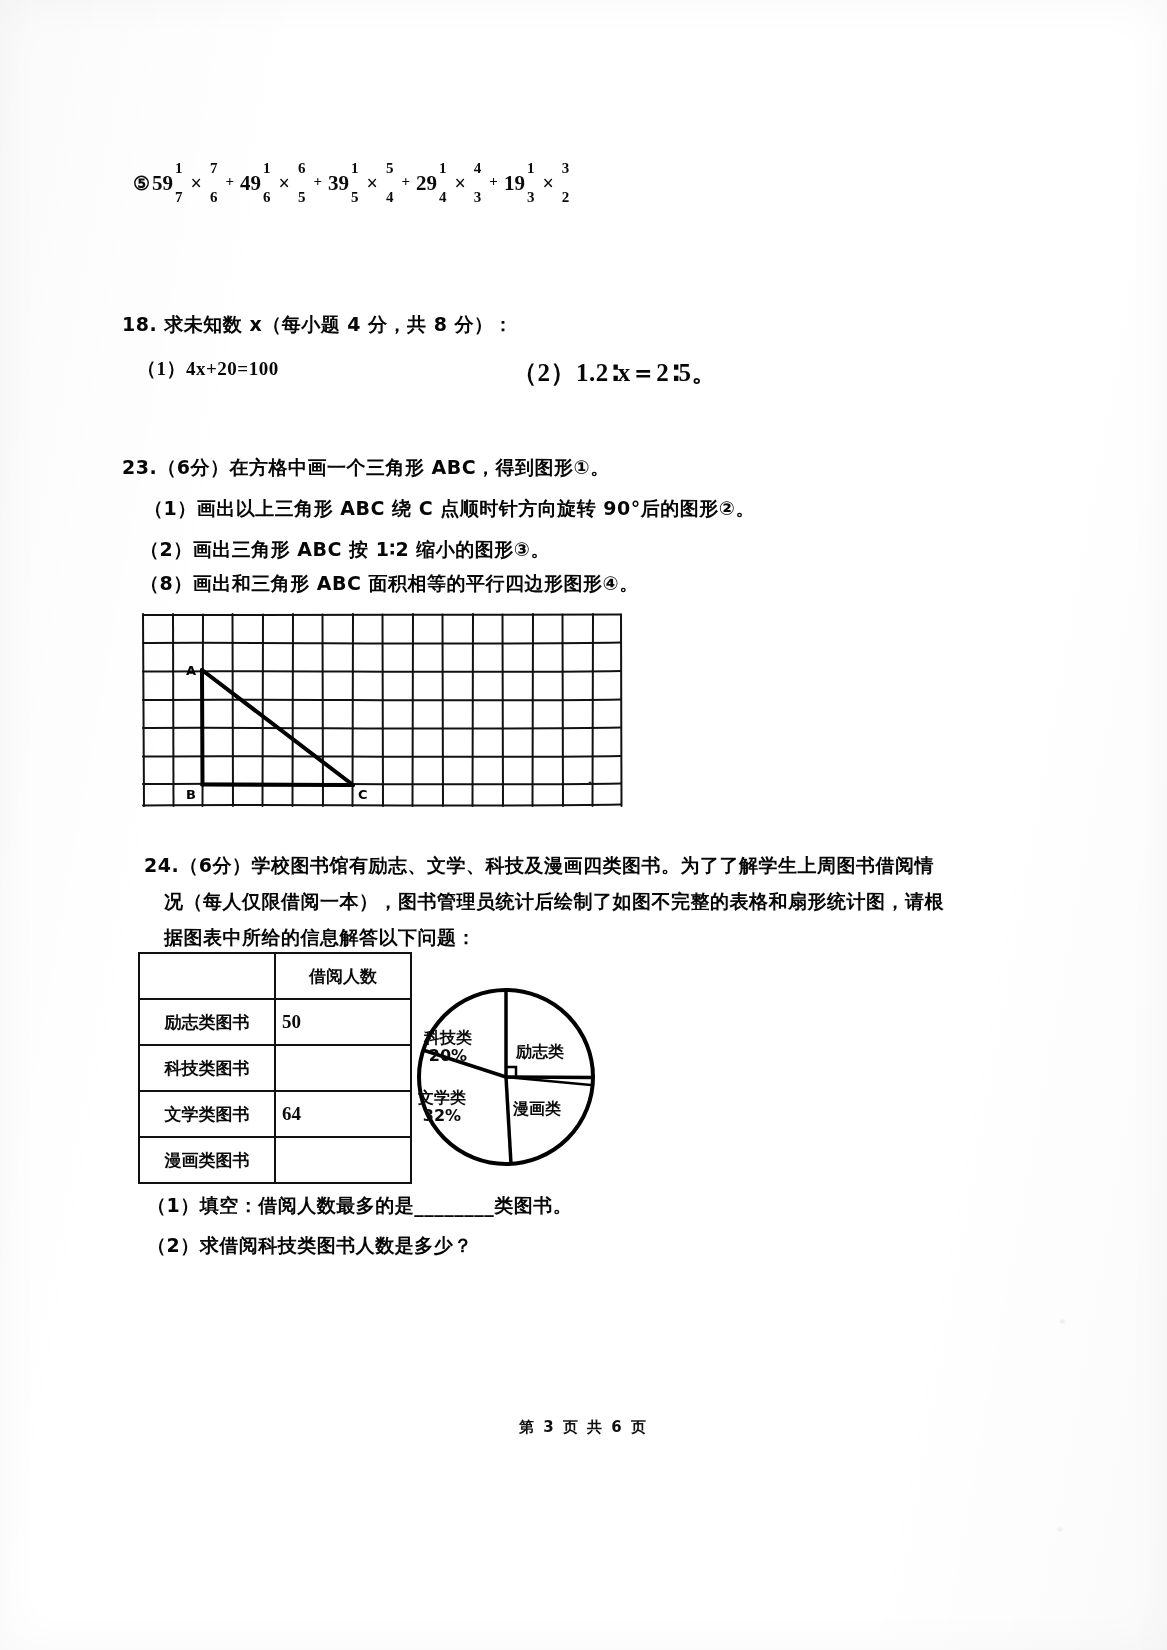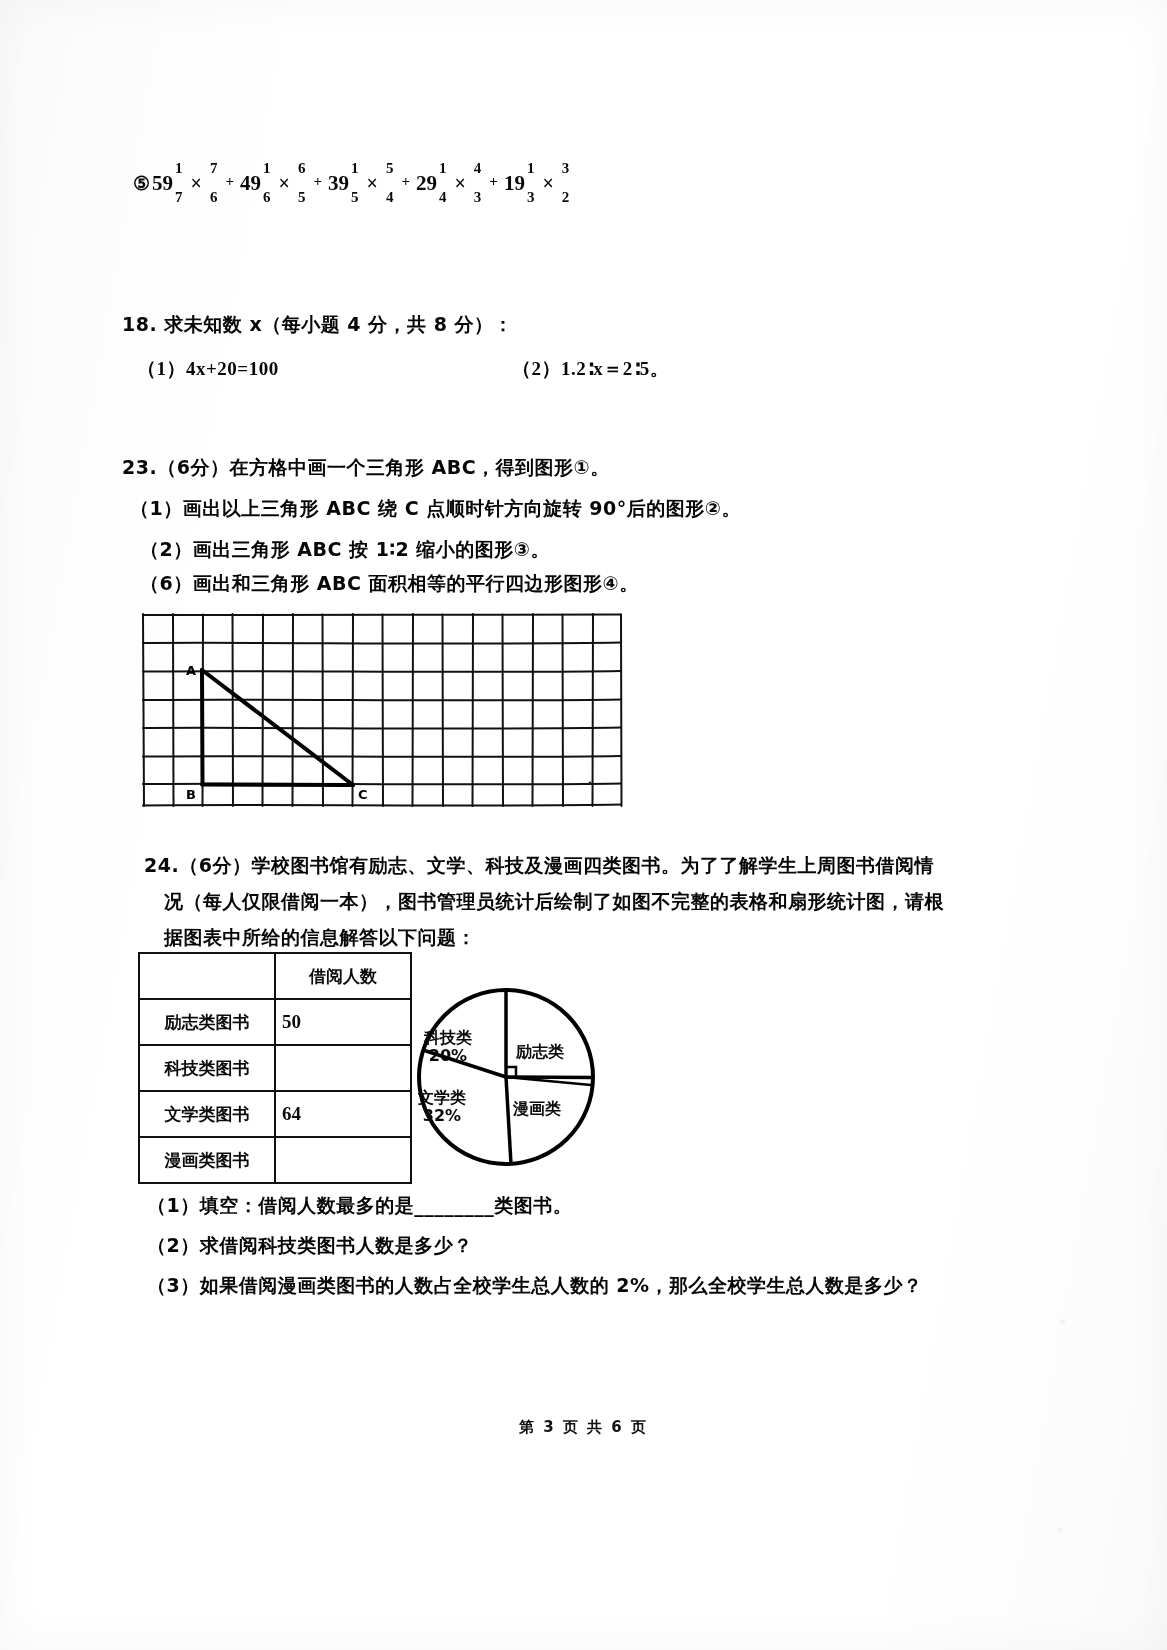--- a/index.html
+++ b/index.html
@@ -234,26 +234,26 @@
       <span class="op">×</span>
       <span class="frac">
         <span class="num">3</span>
         <span class="den">2</span>
       </span>
     </span>
   </div>
 
   <div class="line cn" style="left:122px; top:312px; font-size:19px;">18. 求未知数 x（每小题 4 分，共 8 分）：</div>
   <div class="line ser" style="left:137px; top:356px; font-size:19px;">（1）4x+20=100</div>
-  <div class="line ser" style="left:512px; top:356px; font-size:19px;">（2）1.2∶x＝2∶5。</div>
+  <div class="line ser" style="left:512px; top:356px; font-size:25px;">（2）1.2∶x＝2∶5。</div>
 
   <div class="line cn" style="left:122px; top:455px; font-size:19px;">23.（6分）在方格中画一个三角形 ABC，得到图形①。</div>
-  <div class="line cn" style="left:130px; top:496px; font-size:19px;">（1）画出以上三角形 ABC 绕 C 点顺时针方向旋转 90°后的图形②。</div>
+  <div class="line cn" style="left:144px; top:496px; font-size:19px;">（1）画出以上三角形 ABC 绕 C 点顺时针方向旋转 90°后的图形②。</div>
   <div class="line cn" style="left:140px; top:537px; font-size:19px;">（2）画出三角形 ABC 按 1∶2 缩小的图形③。</div>
-  <div class="line cn" style="left:140px; top:571px; font-size:19px;">（6）画出和三角形 ABC 面积相等的平行四边形图形④。</div>
+  <div class="line cn" style="left:140px; top:571px; font-size:19px;">（8）画出和三角形 ABC 面积相等的平行四边形图形④。</div>
 
   <div id="grid-figure">
     <svg width="481" height="194" viewBox="0 0 481 194" xmlns="http://www.w3.org/2000/svg">
       <g stroke="#111" stroke-width="2" fill="none" stroke-linecap="round">
 
         <path d="M1,1 L2,193"></path>
         <path d="M31,1 L31.5,193"></path>
         <path d="M61,1.5 L60.5,193"></path>
         <path d="M90.5,1 L91,193"></path>
         <path d="M121,1.5 L120.5,193"></path>
@@ -350,19 +350,18 @@
       <span>文学类</span><br>
       <span>32%</span>
     </div>
     <div class="pie-label" style="left:105px; top:115px;">
       <span>漫画类</span>
     </div>
   </div>
 
   <div class="line cn" style="left:147px; top:1193px; font-size:19px;">（1）填空：借阅人数最多的是________类图书。</div>
   <div class="line cn" style="left:147px; top:1233px; font-size:19px;">（2）求借阅科技类图书人数是多少？</div>
-  <div class="line cn" style="left:147px; top:1273px; font-size:19px;">（3）如果借阅漫画类图书的人数占全校学生总人数的 2%，那么全校学生总人数是多少？</div>
 
   <div id="footer">
     <span>第 3 页 共 6 页</span>
   </div>
 
 </div>
 
 </body></html>

